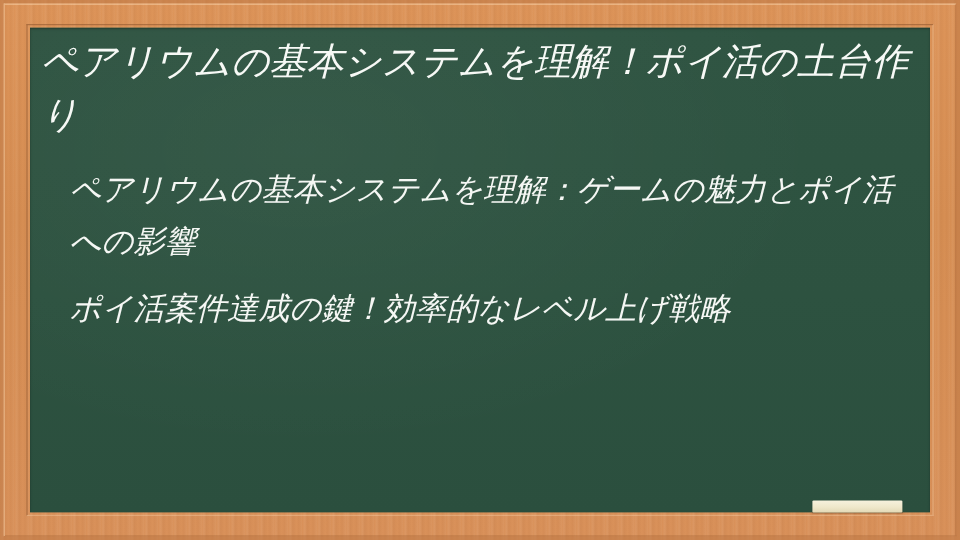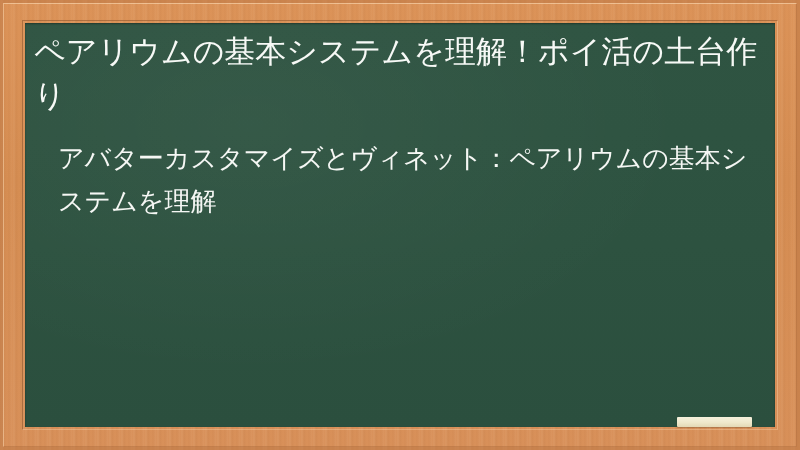--- a/index.html
+++ b/index.html
@@ -24,20 +24,21 @@
       repeating-linear-gradient(
         90deg,
         rgba(255,255,255,0.00) 0px,
         rgba(255,255,255,0.05) 2px,
         rgba(120,60,20,0.06) 4px,
         rgba(255,255,255,0.00) 7px,
         rgba(140,70,25,0.05) 9px,
         rgba(255,255,255,0.04) 12px
       ),
       linear-gradient(180deg, #dd9459 0%, #d68e53 40%, #d9915a 100%);
+    font-style: italic;
   }
   
   .frame-rim {
     position: absolute;
     left: 0; top: 0;
     width: 800px;
     height: 450px;
     box-sizing: border-box;
     border: 3px solid rgba(190,120,70,0.55);
     pointer-events: none;
@@ -144,21 +145,22 @@
   <div class="frame-rim"></div>
   <div class="frame-bevel"></div>
   <div class="frame-inner-bevel"></div>
 
   <div class="chalkboard">
     <div class="content">
 
       <h1 class="page-title">ペアリウムの基本システムを理解！ポイ活の土台作り</h1>
 
       <ul class="toc-list">
-        <li class="toc-item">アバターカスタマイズとヴィネット：ペアリウムの基本システムを理解</li>
+        <li class="toc-item">ペアリウムの基本システムを理解：ゲームの魅力とポイ活への影響</li>
+        <li class="toc-item">ポイ活案件達成の鍵！効率的なレベル上げ戦略</li>
       </ul>
 
     </div>
   </div>
 
   <div class="chalk-stick"></div>
 
 </div>
 
 </body></html>

